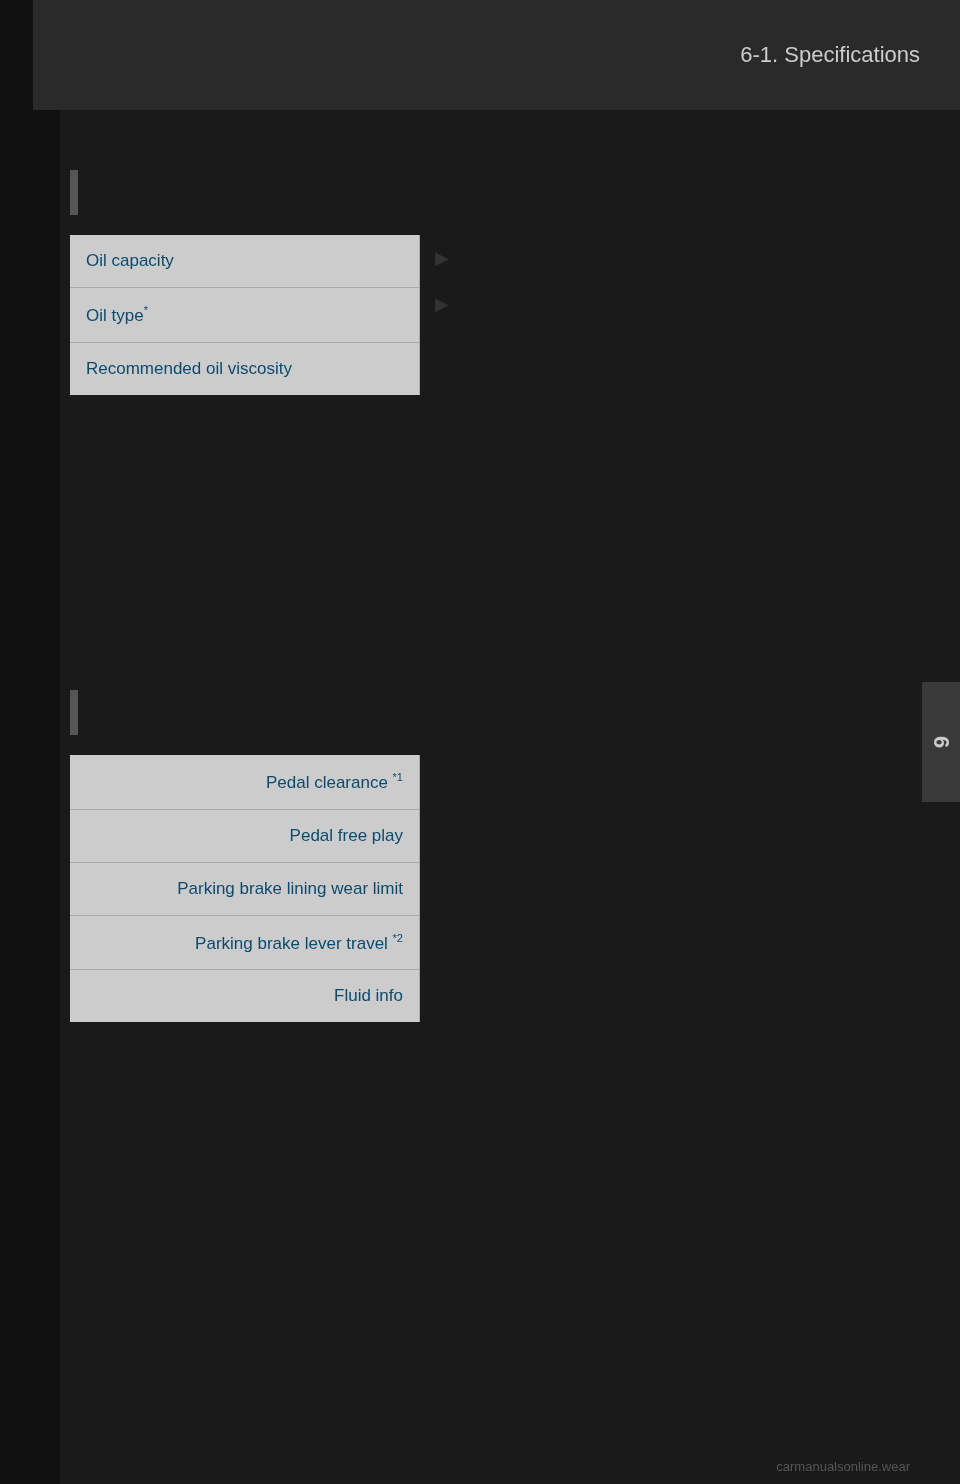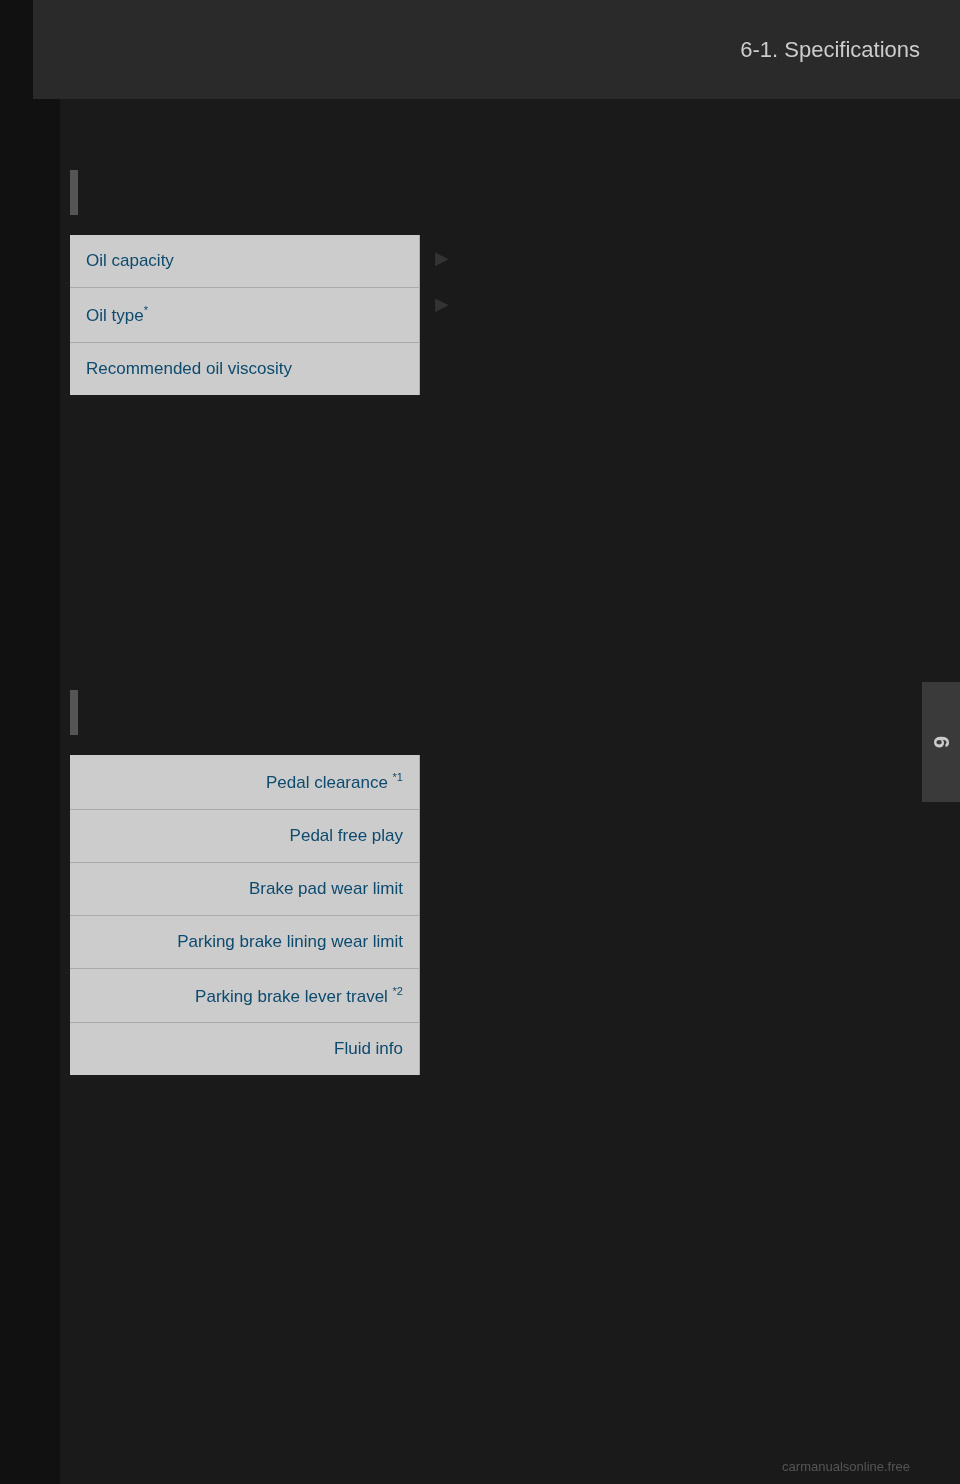--- a/index.html
+++ b/index.html
@@ -23,21 +23,21 @@
       background-color: #1a1a1a;
       position: relative;
     }
 
     
     .header-bar {
       position: absolute;
       top: 0;
       left: 0;
       right: 0;
-      height: 99px;
+      height: 110px;
       background-color: #2a2a2a;
       display: flex;
       align-items: center;
       justify-content: flex-end;
       padding-right: 40px;
       margin-left: 33px;
     }
 
     .header-title {
       color: #cccccc;
@@ -221,33 +221,30 @@
 
       <table class="spec-table">
         <tbody>
           <tr>
             <td class="label-cell">Pedal clearance <sup>*1</sup></td>
           </tr>
           <tr>
             <td class="label-cell">Pedal free play</td>
           </tr>
           <tr>
-            <td class="label-cell">Brake pad wear limit</td>
-          </tr>
-          <tr>
             <td class="label-cell">Parking brake lining wear limit</td>
           </tr>
           <tr>
             <td class="label-cell">Parking brake lever travel <sup>*2</sup></td>
           </tr>
           <tr>
             <td class="label-cell">Fluid info</td>
           </tr>
         </tbody>
       </table>
 
     </div>
 
   </div>
 
-  <div class="bottom-watermark">carmanualsonline.free</div>
+  <div class="bottom-watermark">carmanualsonline.wear</div>
 
 </div>
 
 </body></html>

